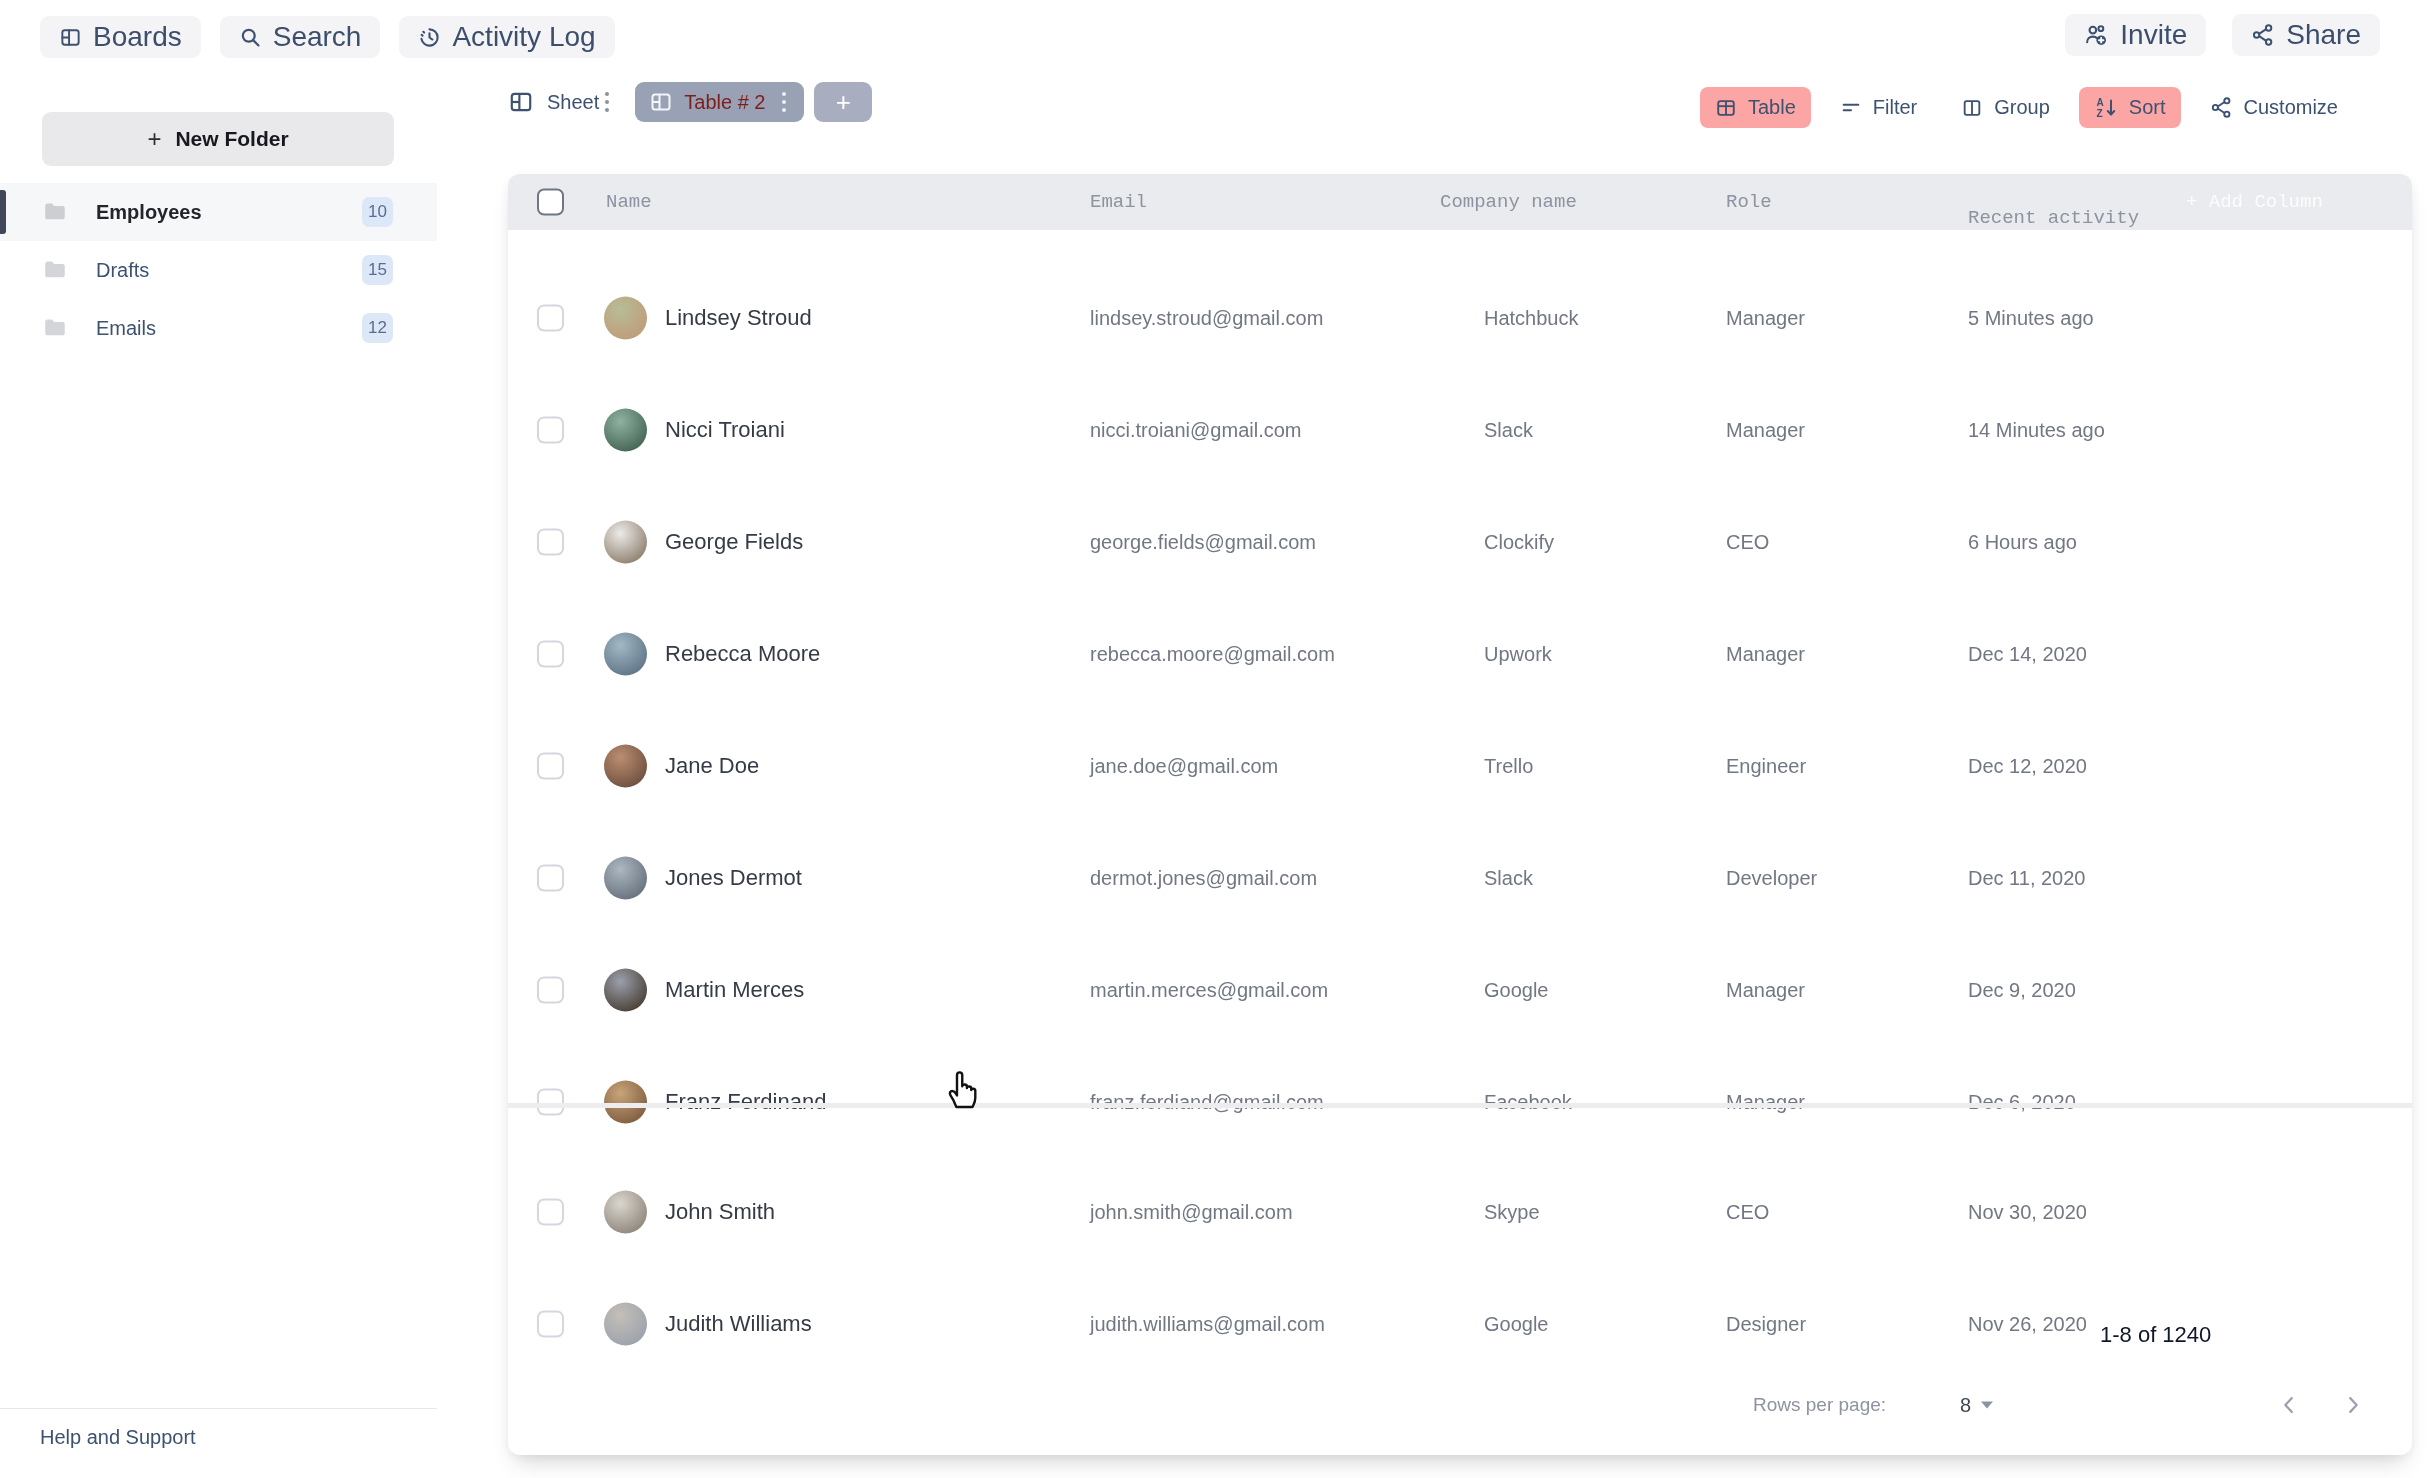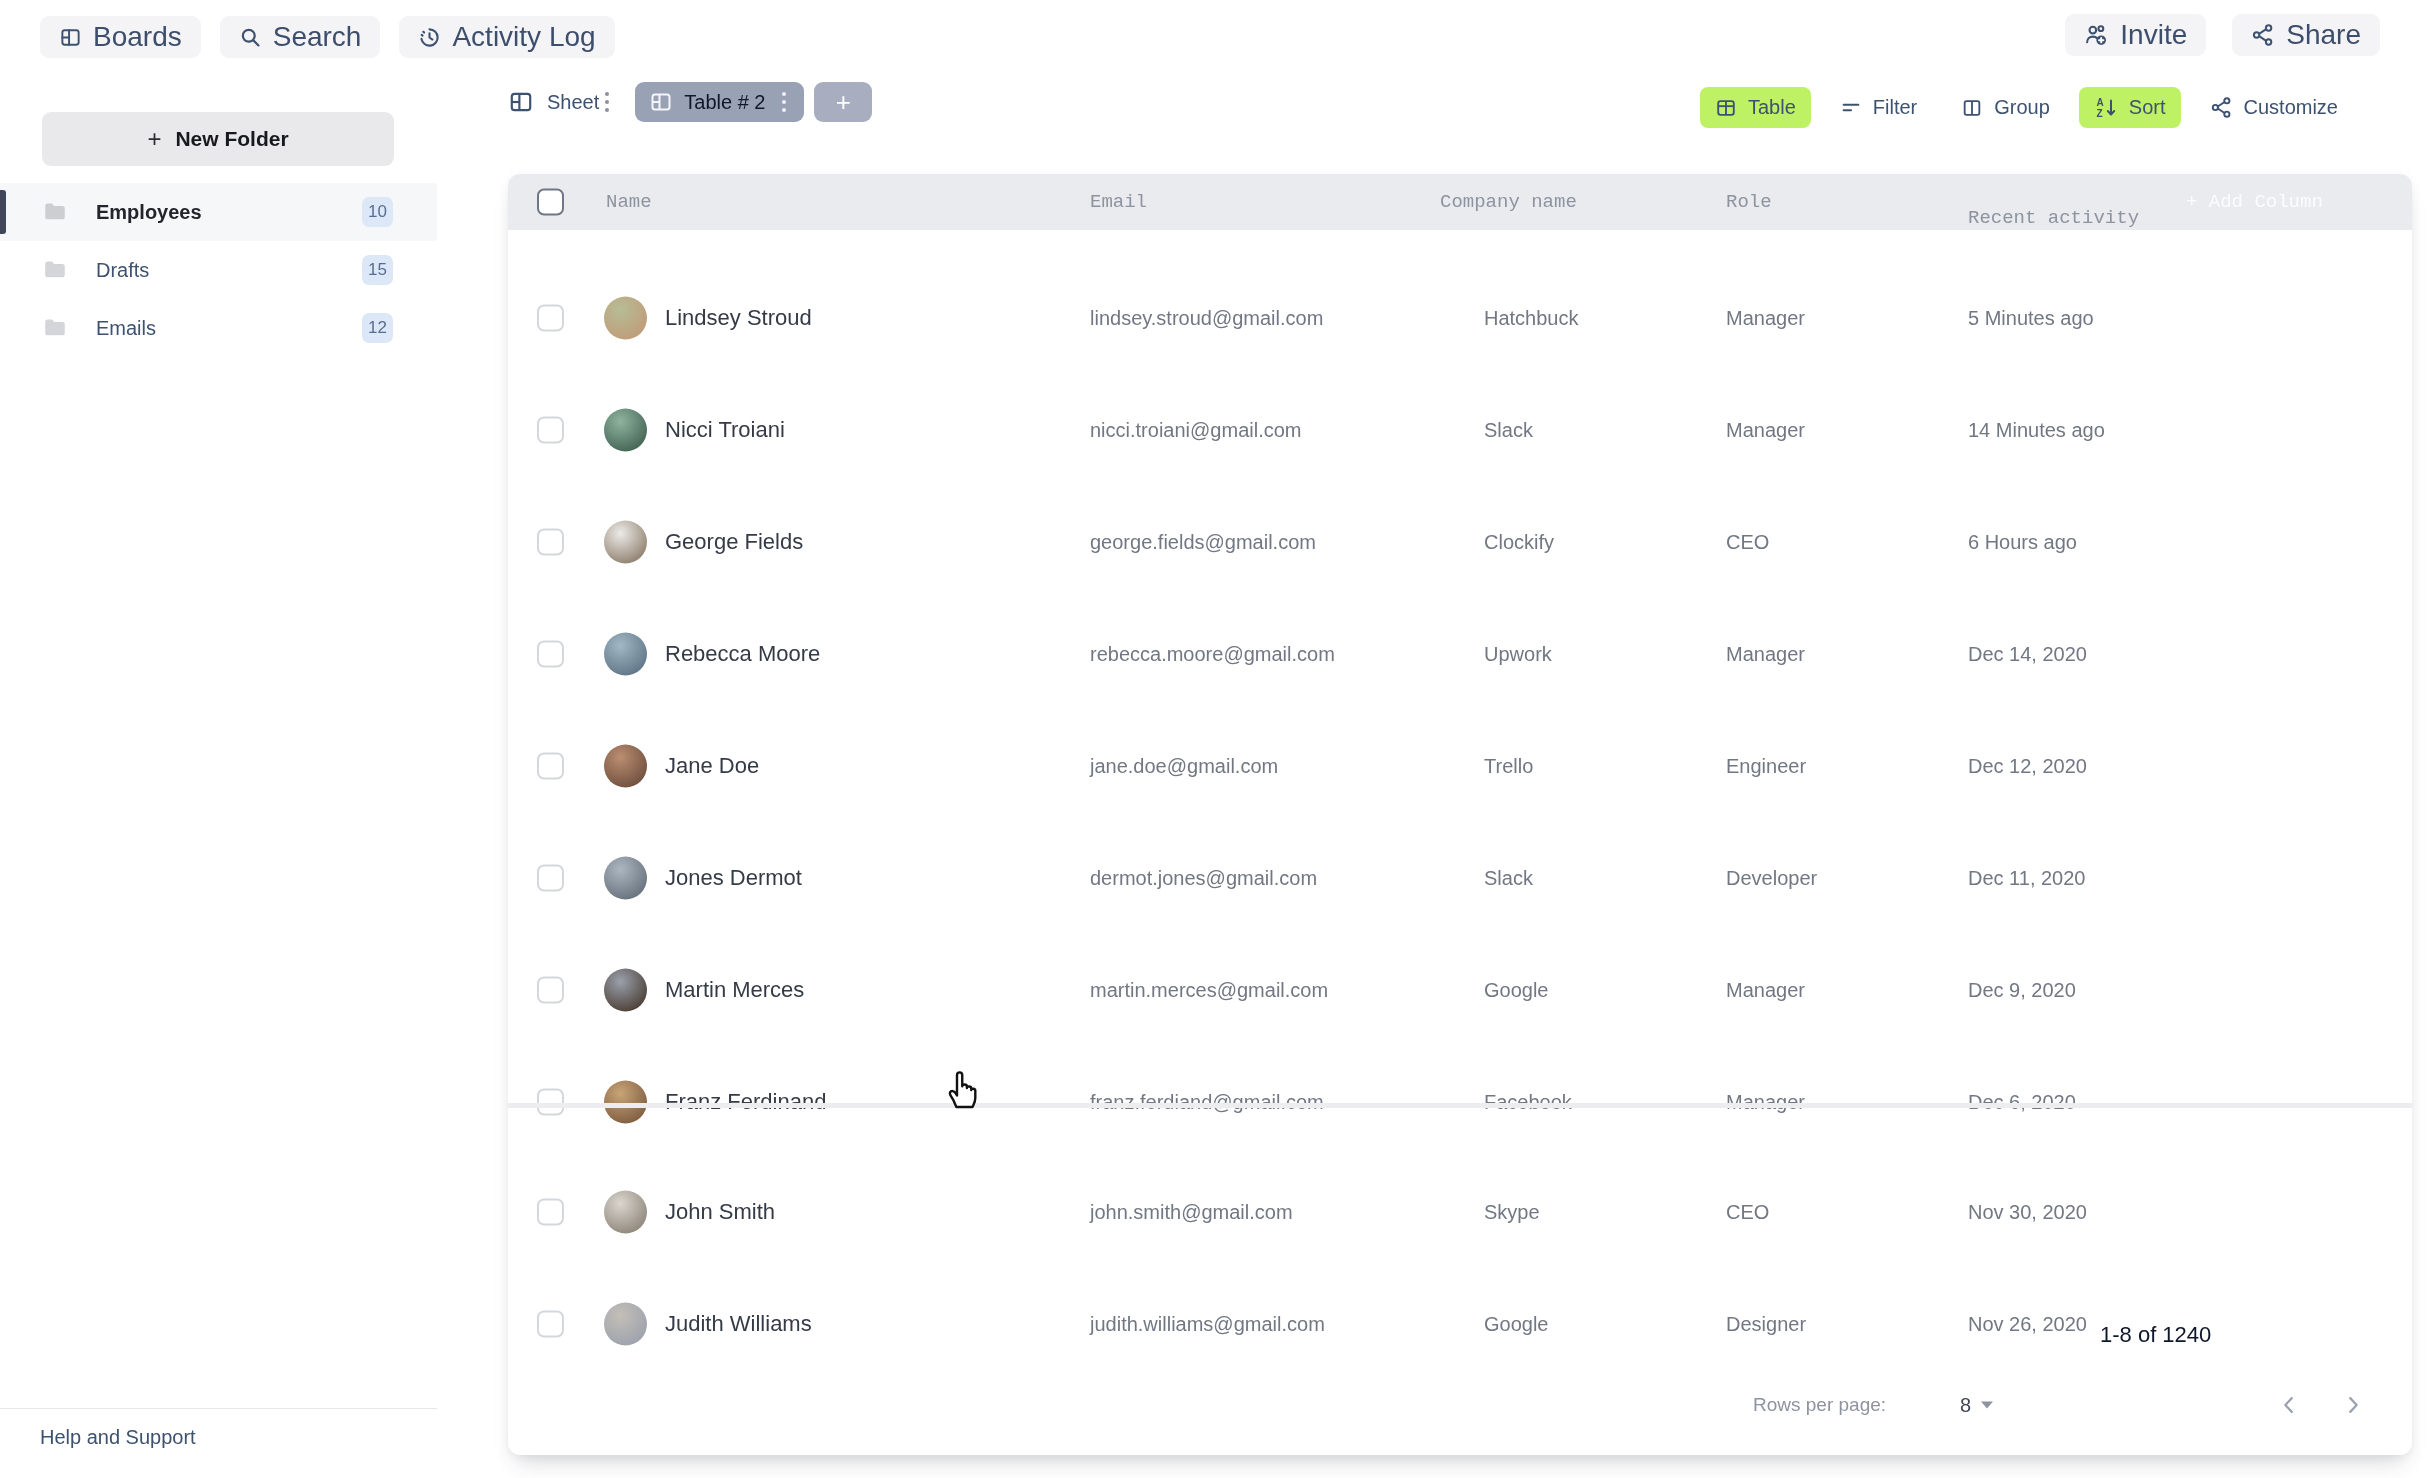--- a/index.html
+++ b/index.html
@@ -20,35 +20,35 @@
   }
   .bar-btn .ic { color:#3d5170; }
 
   
   .tabs-row { position:absolute; left:508px; top:80px; height:44px; display:flex; align-items:center; }
   .sheet-tab { display:flex; align-items:center; gap:13px; color:#3d5170; font-size:20px; }
   .kebab { display:flex; flex-direction:column; gap:4px; padding:4px 6px; cursor:pointer; }
   .kebab i { width:4px; height:4px; border-radius:50%; background:#8b919e; }
   .pill {
     margin-left:20px; display:flex; align-items:center; gap:11px; height:40px; padding:0 12px 0 14px;
-    background:#99a1b4; border-radius:9px; color:#0f172a; font-size:20px; cursor:pointer;
+    background:#99a1b4; border-radius:9px; color:#7f1d1d; font-size:20px; cursor:pointer;
   }
   .pill .kebab i { background:#eceef3; }
   .add-tab {
     margin-left:10px; width:58px; height:40px; border-radius:9px; background:#a8aebf;
     color:#ffffff; font-size:26px; display:flex; align-items:center; justify-content:center; cursor:pointer;
   }
 
   
   .toolbar { position:absolute; top:87px; right:79px; display:flex; gap:14px; align-items:center; }
   .tool-btn {
     display:flex; align-items:center; gap:11px; height:41px; padding:0 15px;
     border-radius:8px; color:#3d5170; font-size:20px; cursor:pointer;
   }
-  .tool-btn.active { background:#bef264; }
+  .tool-btn.active { background:#fca5a5; }
 
   
   .new-folder {
     position:absolute; left:42px; top:112px; width:352px; height:54px; border-radius:9px;
     background:#e9e9eb; display:flex; align-items:center; justify-content:center; gap:14px;
     color:#17191f; font-size:21px; font-weight:700; cursor:pointer;
   }
   .new-folder .plus { font-size:24px; font-weight:400; color:#2a2d33; }
   .side-item {
     position:absolute; left:0; width:437px; height:58px; display:flex; align-items:center;

